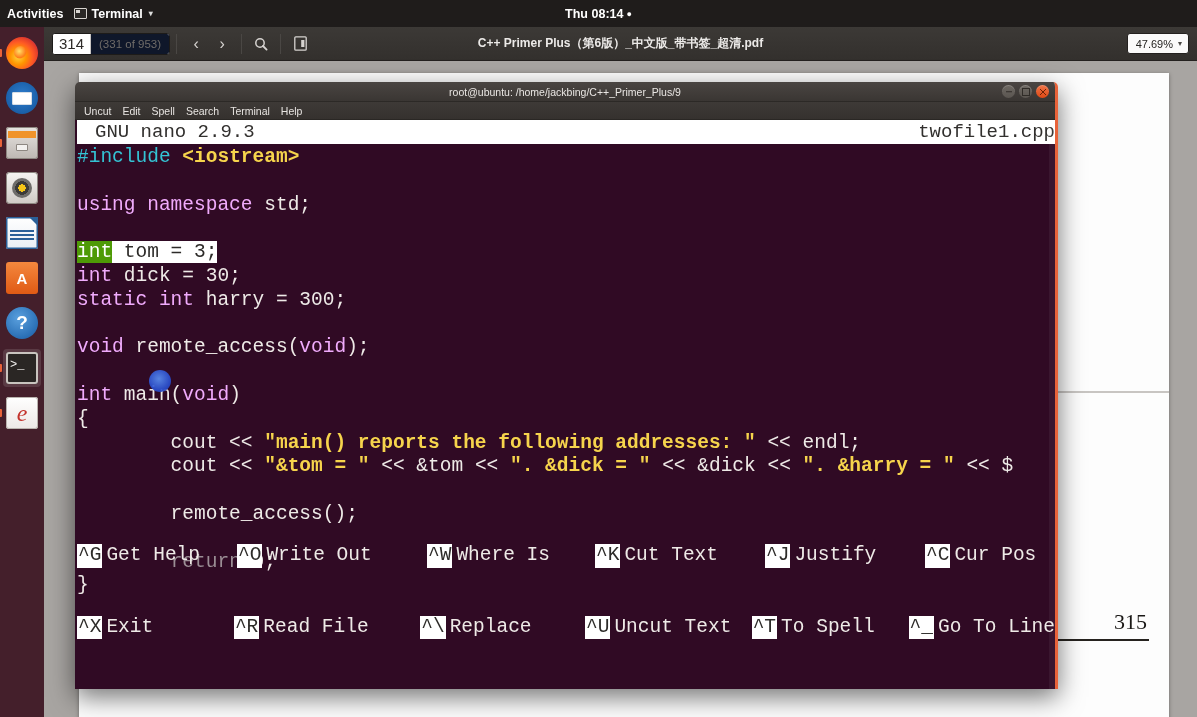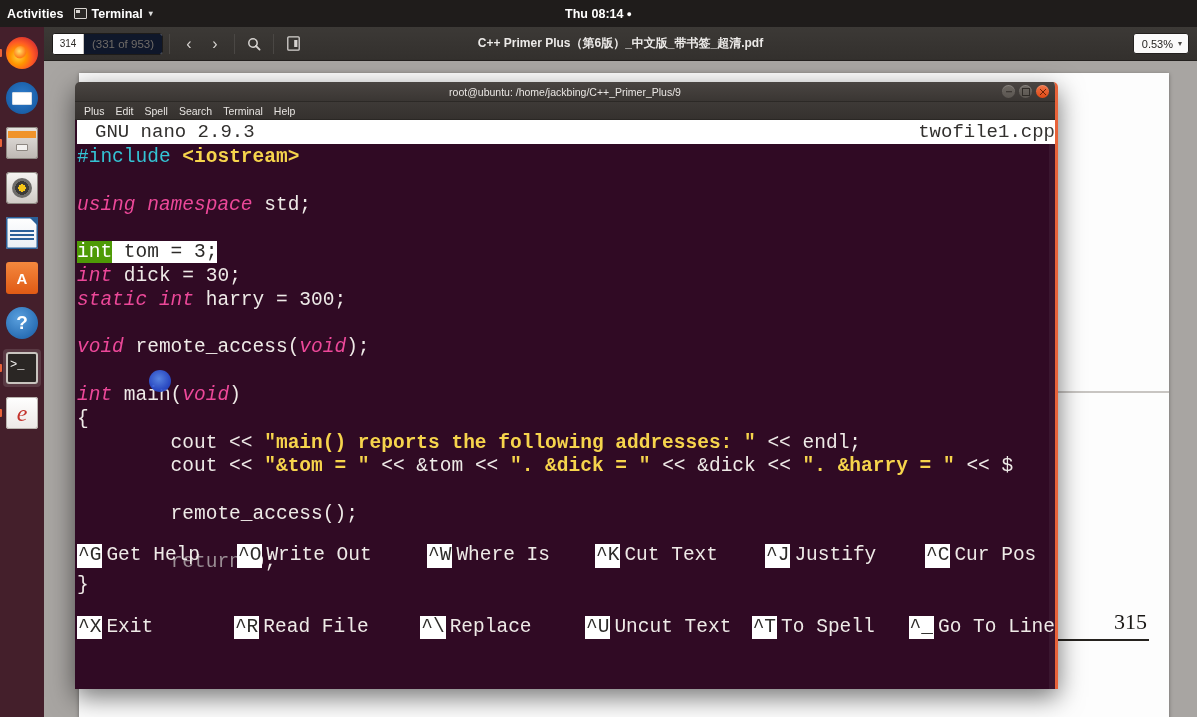--- a/index.html
+++ b/index.html
@@ -80,21 +80,21 @@
   .ev-toolbar {
     position: absolute; left: 0; top: 0; right: 0; height: 34px;
     background: linear-gradient(#3c3936,#33302d);
     border-bottom: 1px solid #24211f;
     display: flex; align-items: center; padding: 0 8px; gap: 0;
     color: #e8e5e2; font-size: 11.5px;
   }
   .pagebox { display: flex; align-items: stretch; height: 22px; border-radius: 3px; overflow: hidden;
     background: #ffffff; border: 1px solid #1d1b19; }
   .pagebox .num { min-width: 30px; padding: 0 6px; display:flex; align-items:center; justify-content:center;
-    color:#2e2b28; font-size:10px; background:#fff; }
+    color:#2e2b28; font-size:15px; background:#fff; }
   .pagebox .of { padding: 0 8px; display:flex; align-items:center; color:#706c68; font-size:11.5px; background:#0f172a; border-left:1px solid #c8c5c2; }
   .tb-sep { width: 1px; height: 20px; background: #4a4744; margin: 0 6px; }
   .tb-btn { width: 26px; height: 24px; display: flex; align-items: center; justify-content: center; color: #d6d3d0; }
   .ev-title { position: absolute; left: 0; right: 0; text-align: center; color: #eceae8; font-size: 12px; font-weight: bold; pointer-events: none; }
   .zoombox { margin-left: auto; display: flex; align-items: center; gap: 5px; height: 21px; padding: 0 6px 0 8px;
     background: #fbfafa; border: 1px solid #24211f; border-radius: 3px; color: #262422; font-size: 11px; }
   .zoombox .chev { font-size: 8px; color:#4a4744; }
 
   .ev-page {
     position: absolute; left: 0; right: 0; top: 34px; bottom: 0;
@@ -147,21 +147,21 @@
   }
   .nano-head {
     background: #ffffff; color: #32302e; height: 24px; line-height: 24px;
     display: flex; position: relative; font-size: 19px; white-space: pre;
   }
   .nano-head .ver { padding-left: 18px; }
   .nano-head .fname { position: absolute; left: 0; right: 0; text-align: right; }
 
   .code { position: absolute; left: 2px; top: 26px; right: 0; white-space: pre; }
   .code .ln { height: 23.8px; white-space: pre; }
-  .kw     { color: #ec4899; font-style: italic; }           
+  .kw     { color: #f0abfc; }           
   .pre    { color: #34c3d4; }           
   .hdr    { color: #f6d44c; font-weight: bold; }
   .str    { color: #f6d44c; font-weight: bold; }
   .plain  { color: #eeeae7; }
   .muted  { color: #9b8e95; }
   .selwhite { background: #ffffff; color: #2d2b29; }
   .selgreen { background: #4e9a06; color: #ffffff; }
 
   .mousecursor {
     position: absolute; left: 74px; top: 250px; width: 22px; height: 22px;
@@ -206,21 +206,21 @@
       </div>
       <div class="tb-sep"></div>
       <div class="tb-btn">
         <svg width="13" height="15" viewBox="0 0 13 15">
             <rect x="0.8" y="0.8" width="11.4" height="13.4" fill="none" stroke="#d6d3d0" stroke-width="1.3" rx="1"></rect>
             <rect x="7.2" y="4" width="3.2" height="7" fill="#d6d3d0"></rect>
           </svg>
       </div>
       <div class="ev-title">C++ Primer Plus（第6版）_中文版_带书签_超清.pdf</div>
       <div class="zoombox">
-        <span>0.53%</span>
+        <span>47.69%</span>
         <span class="chev">▾</span>
       </div>
     </div>
     <div class="ev-page">
       <div class="paper">
         <div class="pdf-rule-top"></div>
         <div class="pdf-pageno">315</div>
         <div class="pdf-rule"></div>
 
       </div>
@@ -230,21 +230,21 @@
   <div class="term">
     <div class="term-title">
       <div class="t">root@ubuntu: /home/jackbing/C++_Primer_Plus/9</div>
       <div class="wbtns">
         <div class="wb min"></div>
         <div class="wb max"></div>
         <div class="wb close"></div>
       </div>
     </div>
     <div class="term-menu">
-      <span>Plus</span>
+      <span>Uncut</span>
       <span>Edit</span>
       <span>Spell</span>
       <span>Search</span>
       <span>Terminal</span>
       <span>Help</span>
     </div>
     <div class="term-body">
       <div class="nano-head">
         <span class="ver">GNU nano 2.9.3</span>
         <span class="fname">twofile1.cpp</span>

